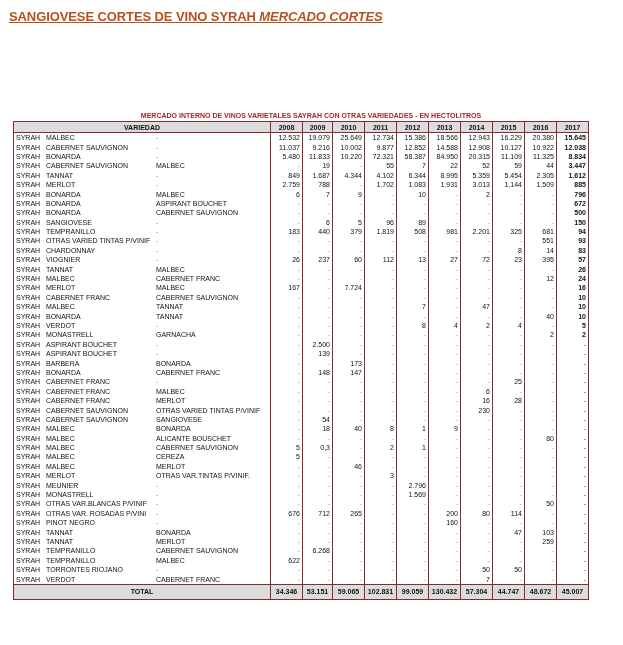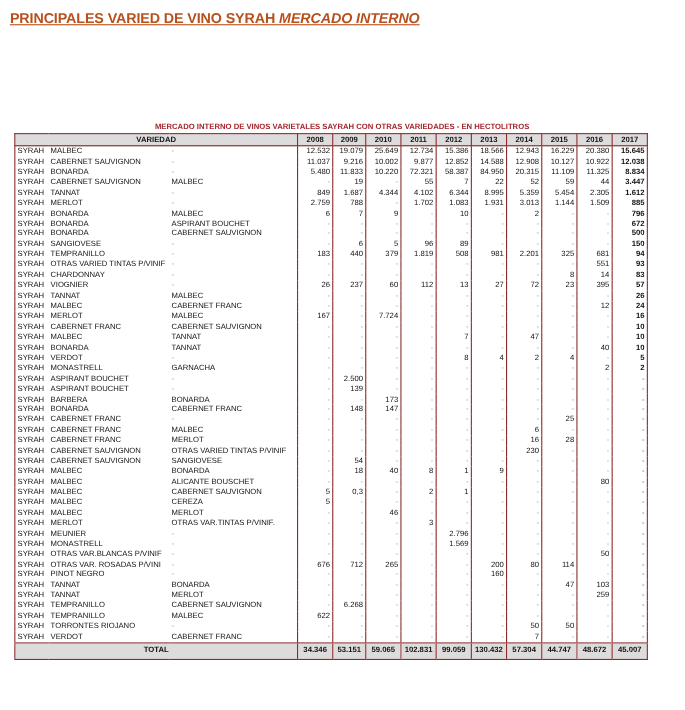--- a/index.html
+++ b/index.html
@@ -30,21 +30,21 @@
   td.v3 { width: 112px; }
   td.num { text-align: right; border-left: 1px solid #8b2a2a; }
   td.num.y2017 { font-weight: bold; border-right: 1px solid #8b2a2a; }
   tr.total td { background: #dcdcdc; font-weight: bold; height: 14px; border-top: 1.5px solid #8b2a2a; border-bottom: 1.5px solid #8b2a2a; text-align: center; }
   tr.total td.num { text-align: center; }
   .dash { color: #999; }
 </style>
 </head>
 <body>
 
-<div class="page-title"><span>PRINCIPALES VARIED DE VINO SYRAH </span><span class="ital">MERCADO INTERNO</span></div>
+<div class="page-title"><span>SANGIOVESE CORTES DE VINO SYRAH </span><span class="ital">MERCADO CORTES</span></div>
 
 <div class="table-caption">MERCADO INTERNO DE VINOS VARIETALES SAYRAH CON OTRAS VARIEDADES - EN HECTOLITROS</div>
 
 <table class="data">
   <colgroup>
     <col style="width:28px">
       <col style="width:108px">
       <col style="width:114px">
     <col style="width:32px">
       <col style="width:30px">

